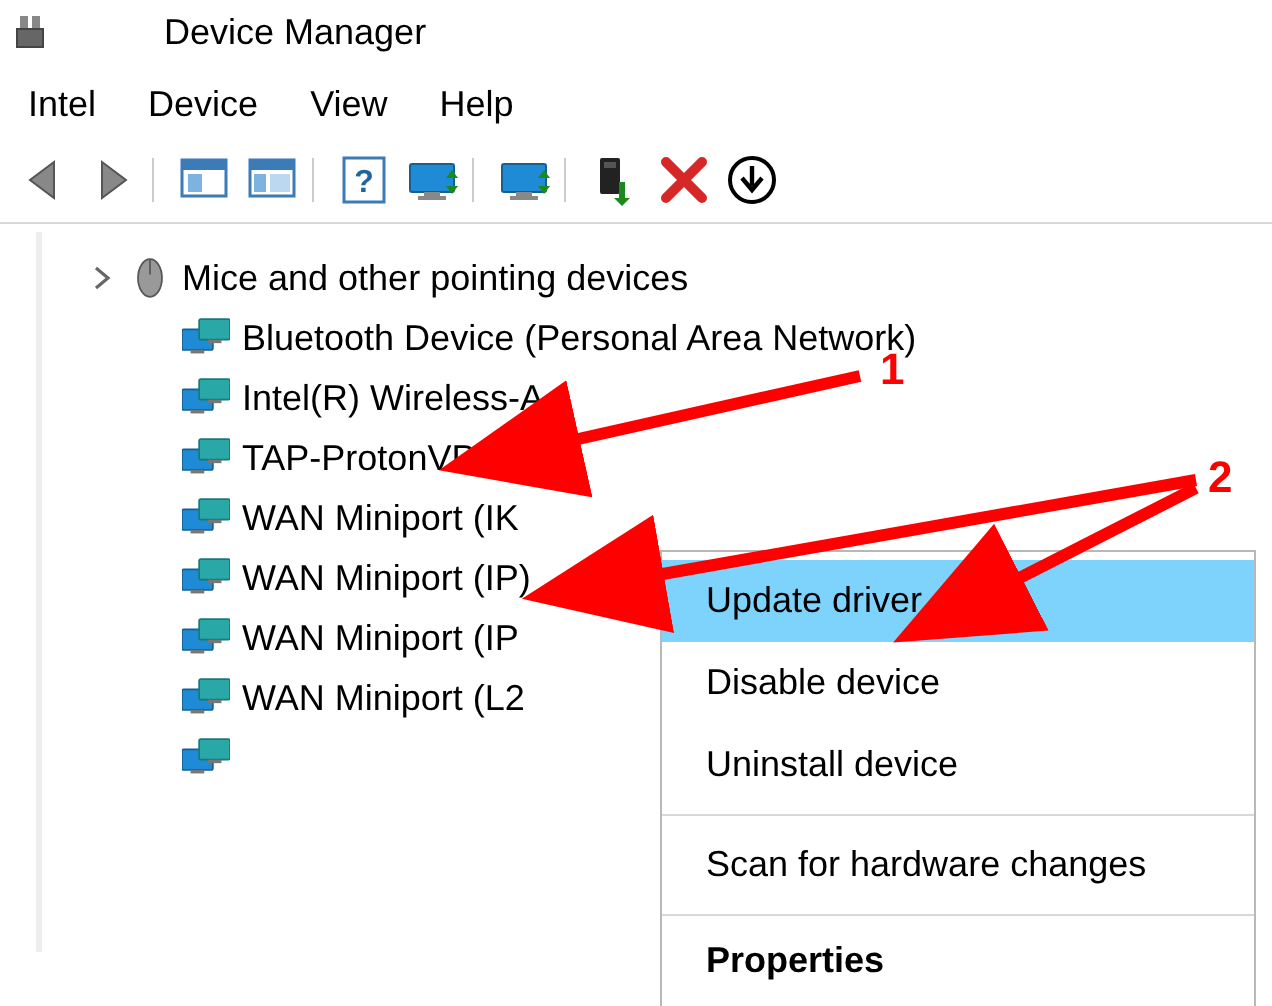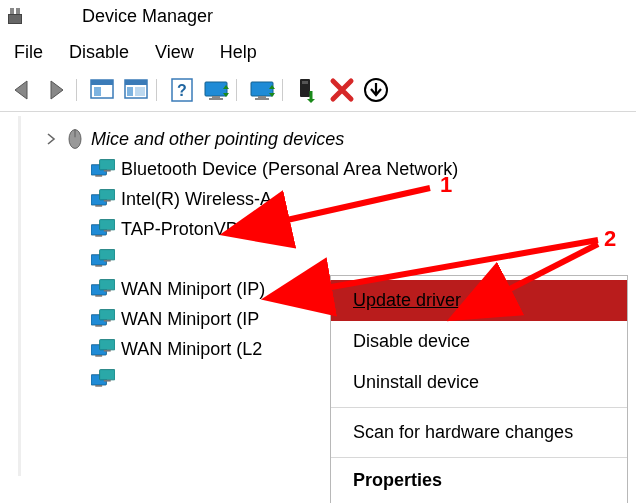--- a/index.html
+++ b/index.html
@@ -66,21 +66,21 @@
     margin-left: 18px;
     margin-top: 4px;
     height: 360px;
   }
   .row {
     display: flex;
     align-items: center;
     height: 30px;
     gap: 6px;
   }
-  .row.indent-1 { padding-left: 16px; font-style: italic; }
+  .row.indent-1 { padding-left: 16px; }
   .row.indent-2 { padding-left: 64px; }
   .expander {
     width: 16px; height: 16px;
     display:flex; align-items:center; justify-content:center;
     color:#555; font-size: 10px;
     cursor: pointer;
   }
   .dev-icon { width: 24px; height: 22px; }
   .mouse-icon { width: 20px; height: 24px; }
   .row .label { font-size: 18px; white-space: nowrap; }
@@ -93,22 +93,21 @@
     background: #fff;
     border: 1px solid #b8b8b8;
     padding: 4px 0 6px 0;
     font-size: 18px;
   }
   .cm-item {
     padding: 10px 22px;
     cursor: default;
   }
   .cm-item.highlight {
-    background: #b91c1c;
-    text-decoration: underline;
+    background: #7dd3fc;
   }
   .cm-item.bold { font-weight: 700; padding-top: 8px; }
   .cm-sep {
     height: 1px;
     background: #d8d8d8;
     margin: 4px 0;
   }
 
   
   .anno {
@@ -199,22 +198,22 @@
 <div class="title-bar">
   <div class="ticon">
     <div class="pin1"></div>
       <div class="pin2"></div>
       <div class="chip"></div>
   </div>
   <div class="title-text">Device Manager</div>
 </div>
 
 <div class="menu-bar">
-  <div class="menu-item">File</div>
-  <div class="menu-item">Disable</div>
+  <div class="menu-item">Intel</div>
+  <div class="menu-item">Device</div>
   <div class="menu-item">View</div>
   <div class="menu-item">Help</div>
 </div>
 
 <div class="toolbar">
   <div class="tbtn">
       <svg width="30" height="30">
         <use href="#arrow-left"></use>
       </svg>
     </div>
@@ -300,20 +299,21 @@
   <div class="row indent-2">
     <svg class="dev-icon" width="28" height="22" viewBox="0 0 28 22">
         <use href="#net-adapter"></use>
       </svg>
     <span class="label">TAP-ProtonVPN W</span>
   </div>
   <div class="row indent-2">
     <svg class="dev-icon" width="28" height="22" viewBox="0 0 28 22">
         <use href="#net-adapter"></use>
       </svg>
+    <span class="label">WAN Miniport (IK</span>
   </div>
   <div class="row indent-2">
     <svg class="dev-icon" width="28" height="22" viewBox="0 0 28 22">
         <use href="#net-adapter"></use>
       </svg>
     <span class="label">WAN Miniport (IP)</span>
   </div>
   <div class="row indent-2">
     <svg class="dev-icon" width="28" height="22" viewBox="0 0 28 22">
         <use href="#net-adapter"></use>

